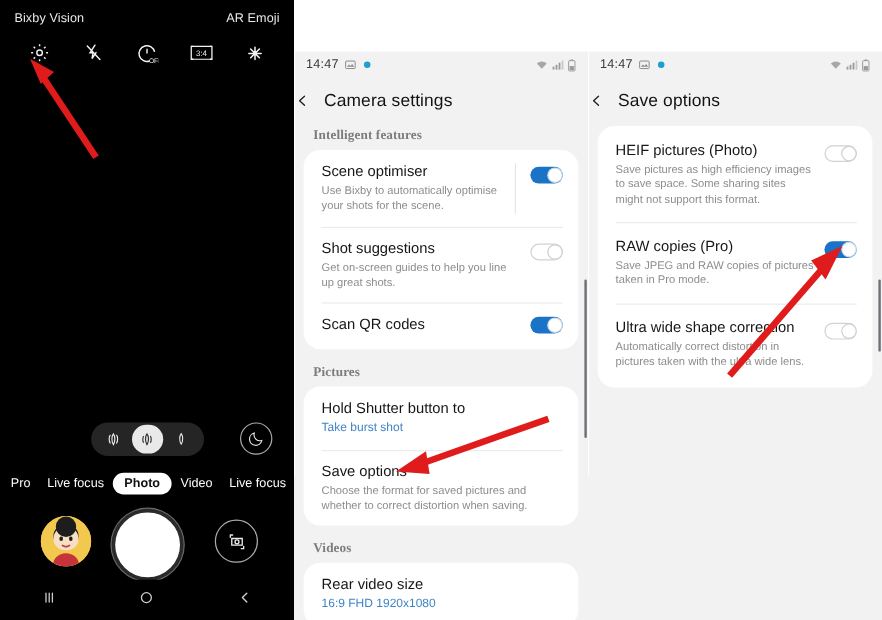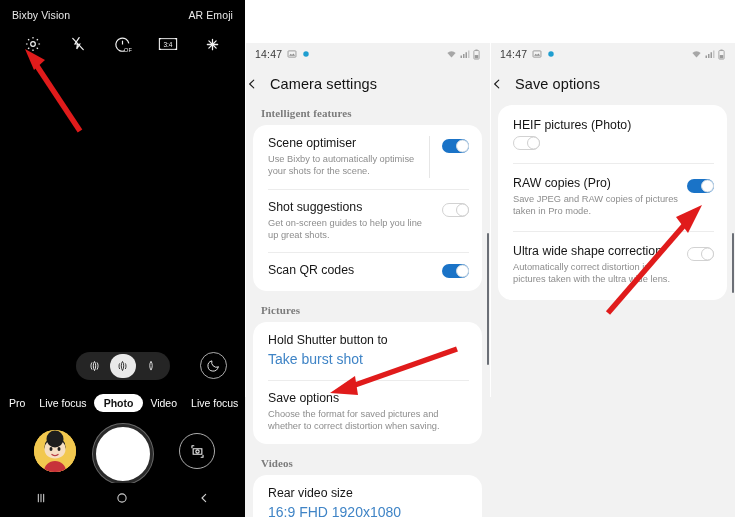--- a/index.html
+++ b/index.html
@@ -118,21 +118,21 @@
   }
   .row + .row::before {
     content: ""; position: absolute; left: 15px; right: 13px; top: 0;
     height: 1px; background: #ececec;
   }
   .row-txt { flex: 1; padding-right: 8px; }
   .row-title { font-size: 12.3px; color: #161616; line-height: 1.22; }
   .row-sub {
     font-size: 9.3px; color: #8d8d8d; line-height: 1.33; margin-top: 2px;
   }
-  .row-sub.blue { color: #3f84c6; font-size: 14px; }
+  .row-sub.blue { color: #3f84c6; font-size: 10px; }
   .toggle {
     flex: 0 0 auto; width: 27px; height: 14px; border-radius: 7px;
     position: relative; margin-top: 3px;
   }
   .toggle.on { background: #1a73c7; }
   .toggle.off { background: #ffffff; border: 1.2px solid #d2d2d2; }
   .toggle .knob {
     position: absolute; top: 50%; transform: translateY(-50%);
     width: 13px; height: 13px; border-radius: 50%; background: #ffffff;
     border: 1.1px solid #cfcfcf;
@@ -448,23 +448,24 @@
     <div class="s-header">
       <svg width="14" height="14" viewBox="0 0 24 24" fill="none" stroke="#1c1c1c" stroke-width="1.9" stroke-linecap="round" stroke-linejoin="round">
         <path d="M15 5.5L8 12l7 6.5"></path>
       </svg>
       <div class="s-header-title">Save options</div>
     </div>
 
     <div style="position:absolute; top:62px; left:0; right:0;">
       <div class="card">
 
-        <div class="row" style="padding-top:13px;padding-bottom:13px;flex-direction:column;">
+        <div class="row" style="padding-top:13px;padding-bottom:13px;">
           <div class="row-txt">
             <div class="row-title">HEIF pictures (Photo)</div>
+            <div class="row-sub">Save pictures as high efficiency images to save space. Some sharing sites might not support this format.</div>
           </div>
           <div class="toggle off">
               <div class="knob"></div>
             </div>
         </div>
 
         <div class="row" style="padding-top:13px;padding-bottom:13px;">
           <div class="row-txt">
             <div class="row-title">RAW copies (Pro)</div>
             <div class="row-sub">Save JPEG and RAW copies of pictures taken in Pro mode.</div>

